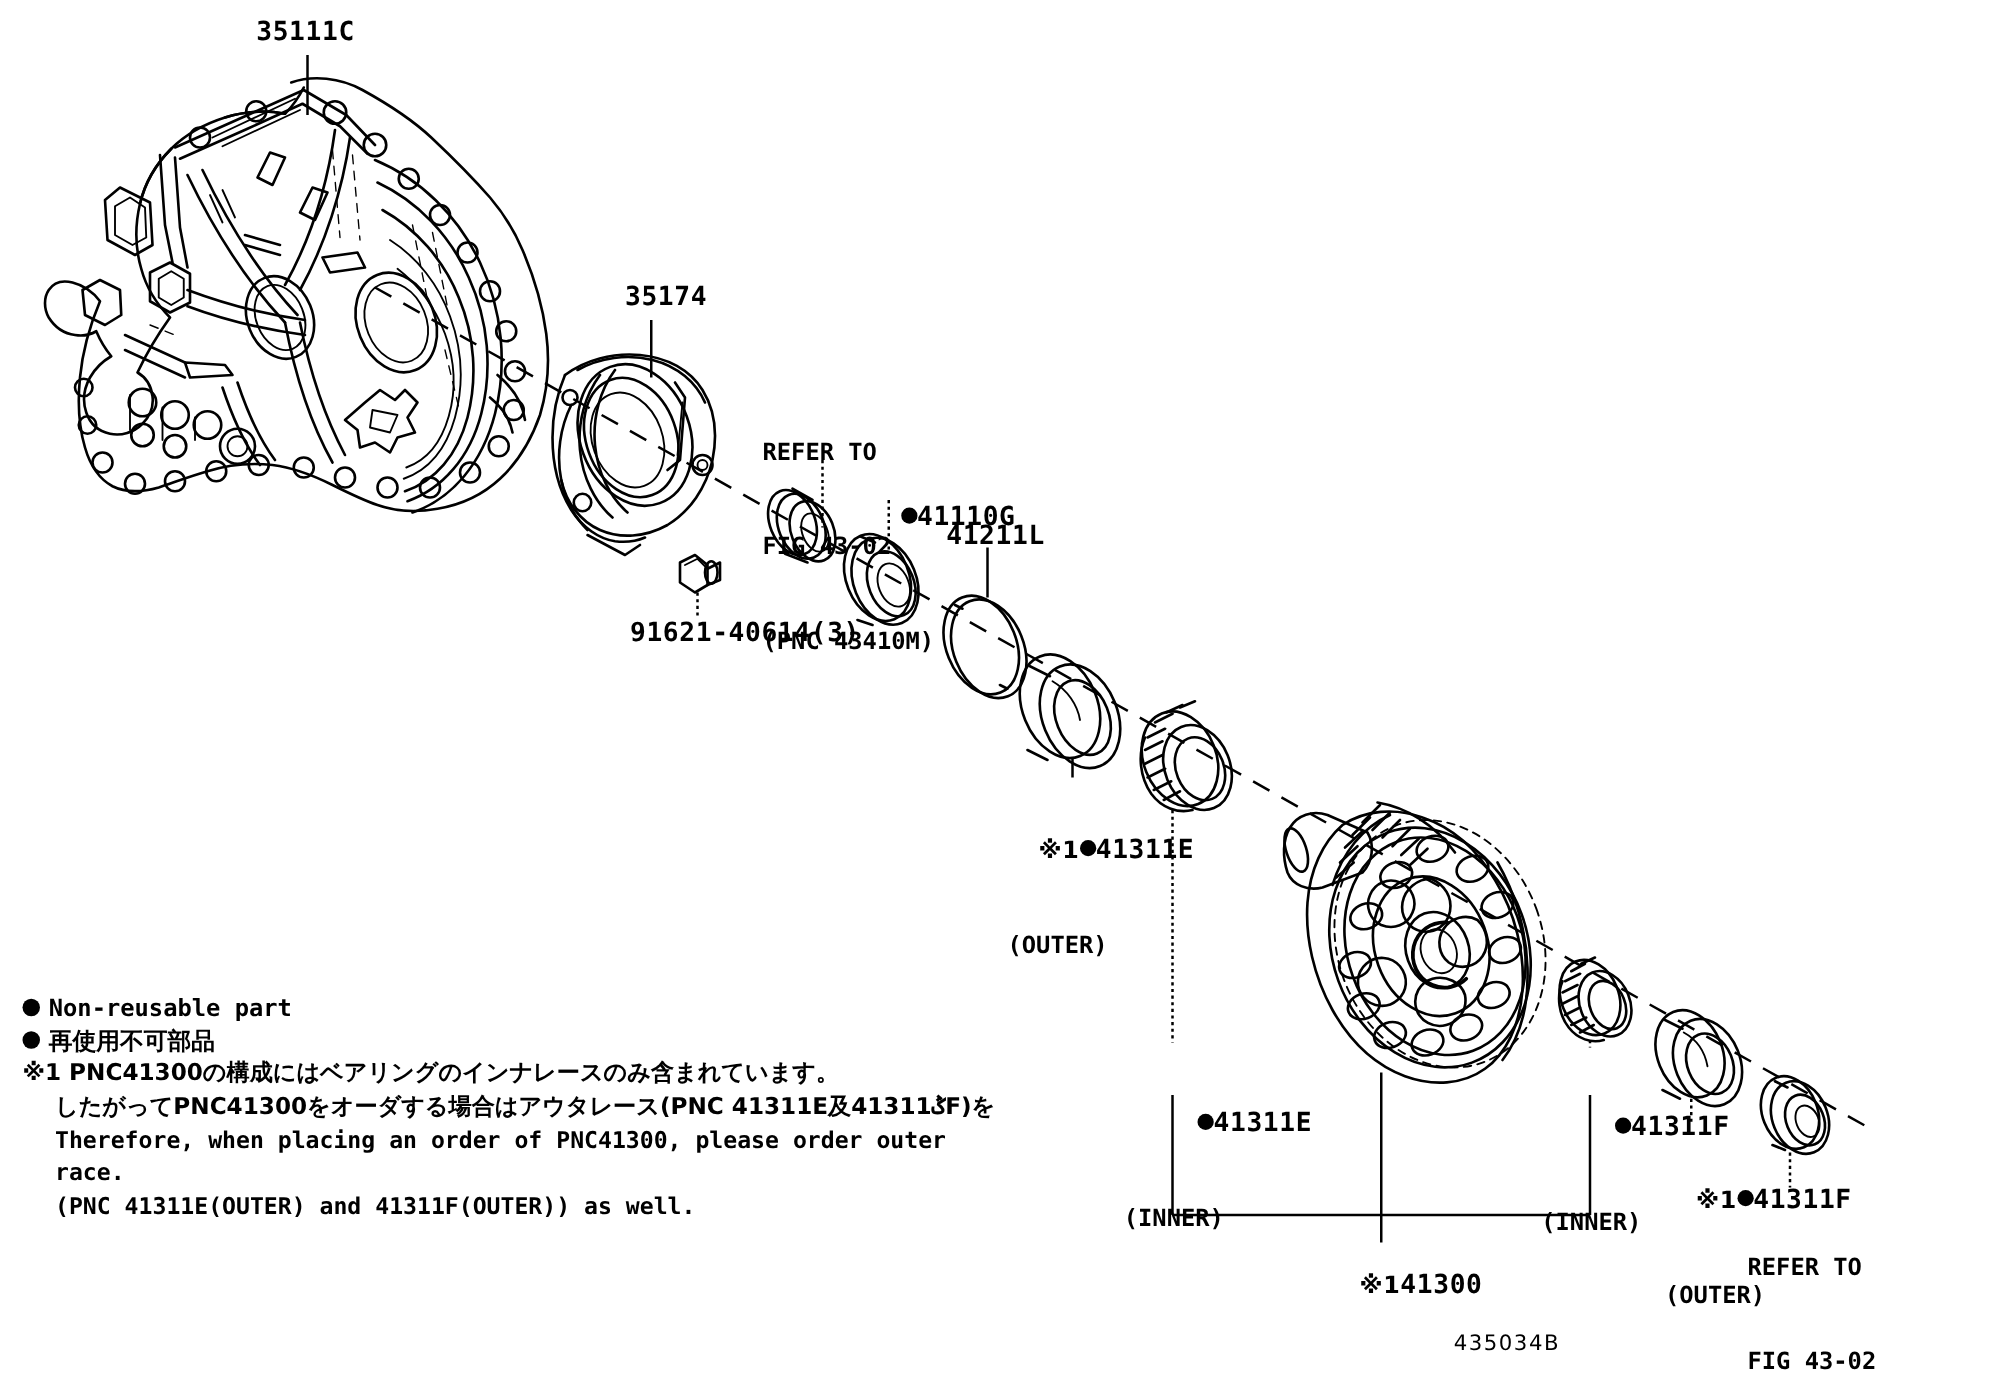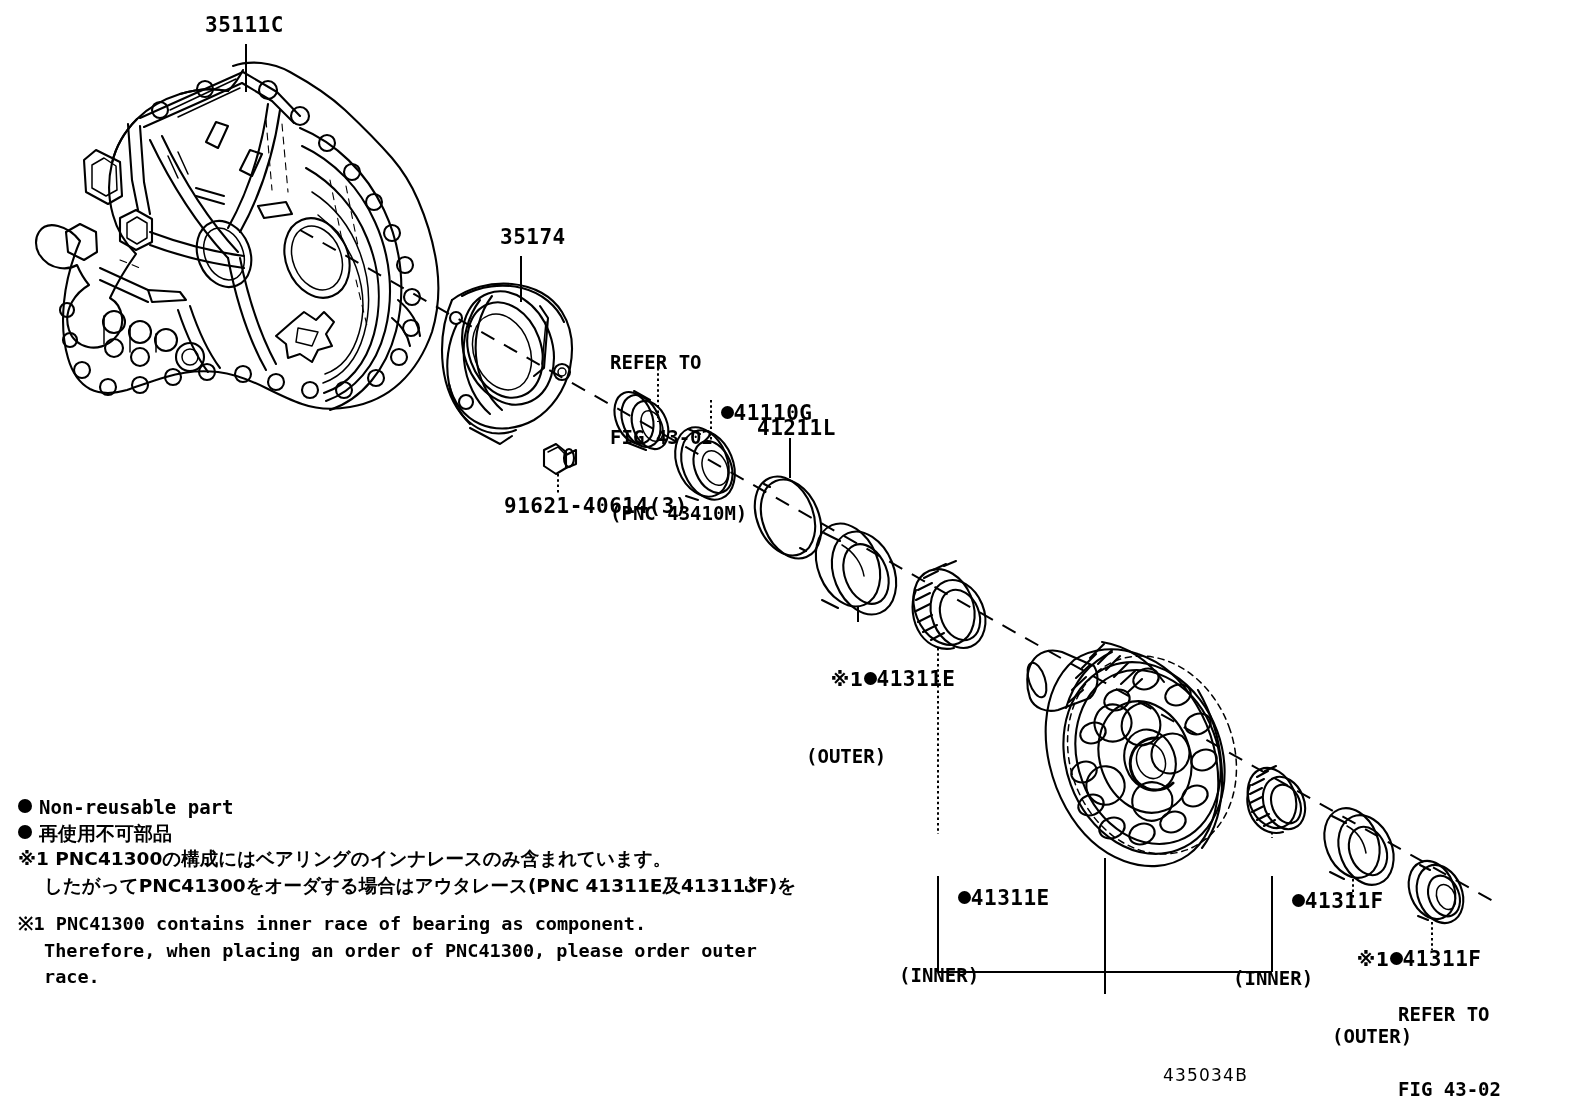--- a/index.html
+++ b/index.html
@@ -543,35 +543,38 @@
     </div>
     <div class="lbl-sub" style="position:static; padding-left:54px; margin-top:4px;">(OUTER)</div>
   </div>
 
   <div class="lbl lbl-ref" style="left:1398px; top:952px;">
     <div>REFER TO</div>
     <div>FIG 43-02</div>
     
   </div>
 
+  <div class="lbl lbl-part" style="left:1035px; top:996px;">
+    <span class="mark1">※1</span><span>41300</span>
+  </div>
 
   <div class="legend">
 
     <div class="legend-row">
       <span class="bullet-dot"></span>
       <span>Non-reusable part</span>
     </div>
 
     <div class="legend-row">
       <span class="bullet-dot"></span>
       <span class="legend-jp">再使用不可部品</span>
     </div>
 
     <div class="legend-note-jp">※1 PNC41300の構成にはベアリングのインナレースのみ含まれています。</div>
     <div class="legend-note-jp indent">したがってPNC41300をオーダする場合はアウタレース(PNC 41311E及ݣ41311F)を</div>
 
-    <div class="legend-note" style="margin-top:12px;">※1 PNC41300 contains inner race of bearing as component.</div>
     <div class="legend-note indent">Therefore, when placing an order of PNC41300, please order outer race.</div>
+    <div class="legend-note indent">(PNC 41311E(OUTER) and 41311F(OUTER)) as well.</div>
   </div>
 
   <div class="figcode">435034B</div>
 
 </div>
 
 </body></html>

